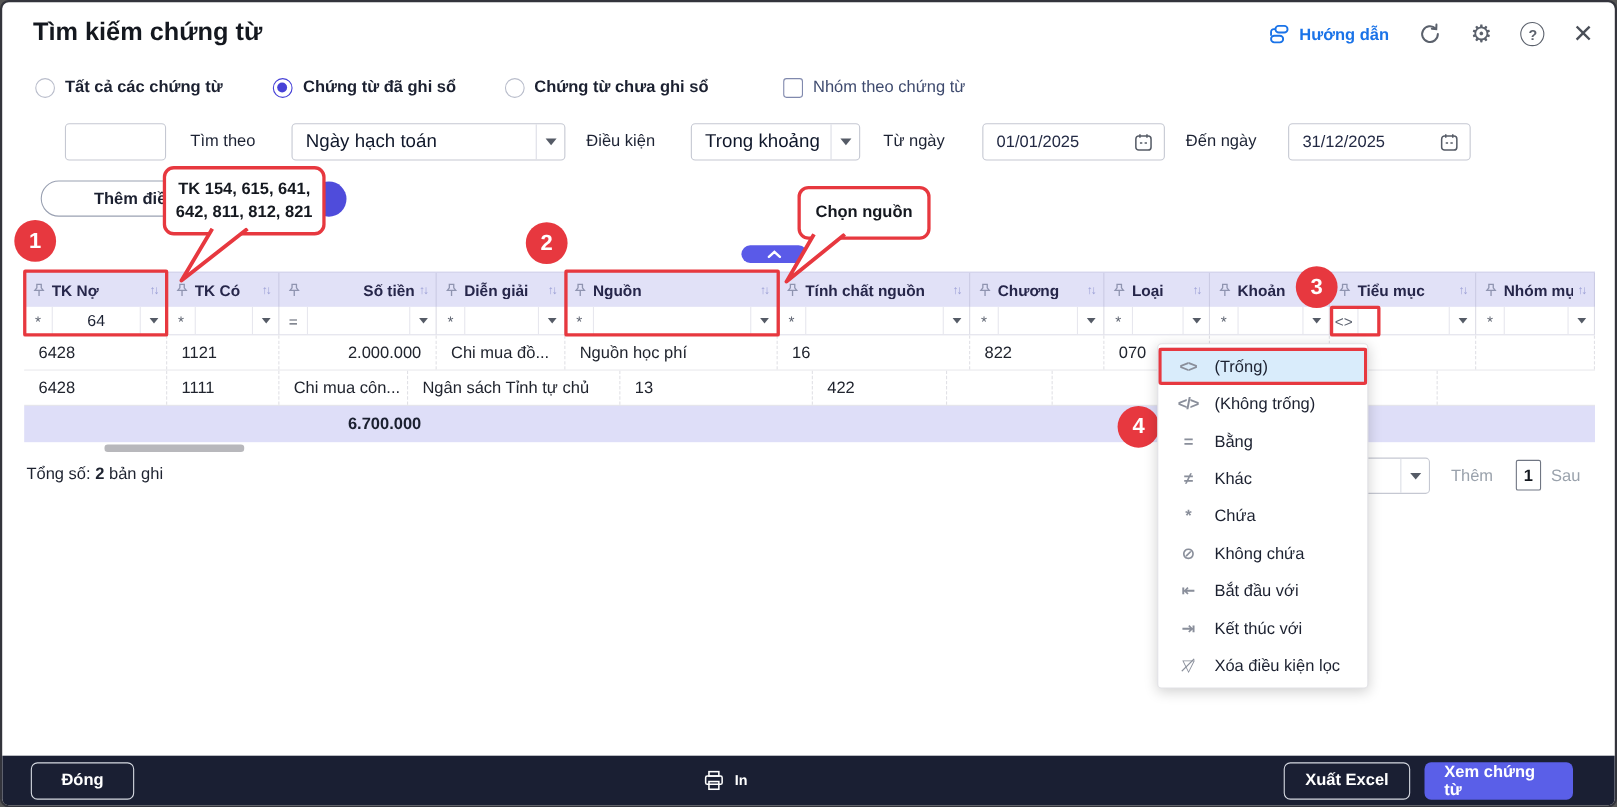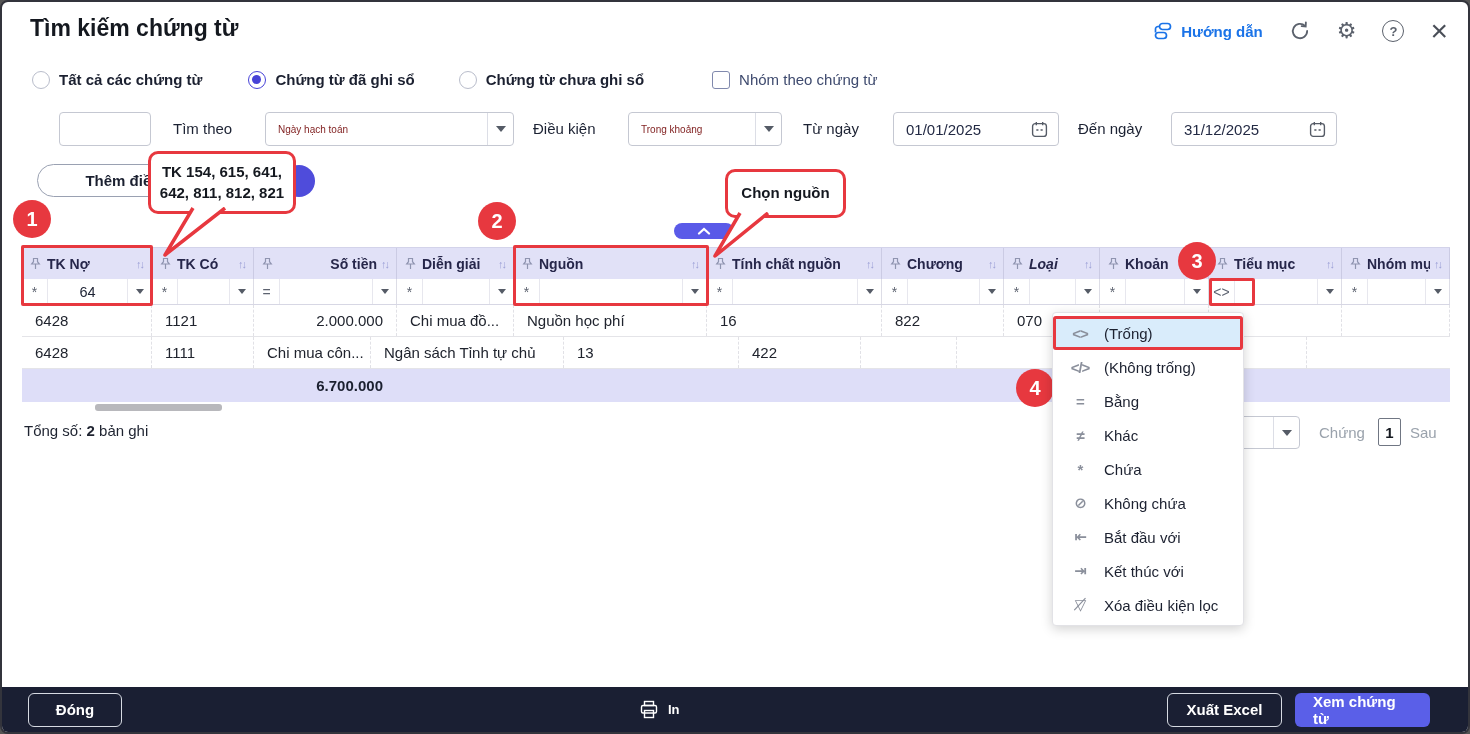--- a/index.html
+++ b/index.html
@@ -23,21 +23,21 @@
   .radio { width:18px; height:18px; border:1.5px solid #b9bdcb; border-radius:50%; background:#fff; position:relative; flex:none; }
   .radio.sel { border-color:#4742d7; }
   .radio.sel::after { content:""; position:absolute; left:3px; top:3px; width:9px; height:9px; border-radius:50%; background:#4742d7; }
   .radio-label { font-size:15px; font-weight:600; color:#1b2030; }
   .chk { width:18px; height:18px; border:1.5px solid #8089ad; border-radius:3px; background:#fff; flex:none; }
   .chk-label { font-size:15px; font-weight:500; color:#3e4a6e; }
   
   .lbl { position:absolute; font-size:15px; color:#1c2233; font-weight:500; top:118px; }
   .box { position:absolute; top:110px; height:34px; background:#fff; border:1px solid #c5c8d2; border-radius:4px; }
   .select { display:flex; align-items:center; cursor:pointer; }
-  .select .val { flex:1; padding:0 12px; font-size:10px; color:#7f1d1d; white-space:nowrap; overflow:hidden; }
+  .select .val { flex:1; padding:0 12px; font-size:17px; color:#0f172a; white-space:nowrap; overflow:hidden; }
   .select .caret-seg { width:26px; align-self:stretch; border-left:1px solid #dcdee6; display:flex; align-items:center; justify-content:center; }
   .caret { width:0; height:0; border-left:5px solid transparent; border-right:5px solid transparent; border-top:6px solid #555b66; }
   .datebox { display:flex; align-items:center; cursor:pointer; }
   .datebox .val { flex:1; padding:0 12px; font-size:15px; font-weight:500; color:#232a44; }
   .datebox .cal { padding-right:10px; display:flex; }
   
   .add-cond { position:absolute; left:35px; top:162px; width:206px; height:33px; border:1.5px solid #9aa1b2; border-radius:17px;
     background:#fff; font-size:15px; font-weight:600; color:#1b2030; display:flex; align-items:center; justify-content:center; cursor:pointer; }
   .blue-dot { position:absolute; left:281px; top:163px; width:32px; height:32px; border-radius:50%; background:#4f4cdb; z-index:6; }
   .collapse-pill { position:absolute; left:672px; top:221px; width:60px; height:16px; border-radius:8px; background:#5a5ae8;
@@ -259,21 +259,21 @@
         <div class="hcell" style="width: 122px;">
           <span class="pin">
             <svg width="11" height="13" viewBox="0 0 11 13" fill="none" stroke="#8f94b0" stroke-width="1.2">
               <path d="M3.5 1.5h4v3.2l1.8 2.3H1.7l1.8-2.3z"></path>
               <line x1="5.5" y1="7" x2="5.5" y2="12"></line>
             </svg>
           </span>
           <span class="hlabel" style="text-align: left;">Chương</span>
           <span class="sort">↑↓</span>
         </div>
-        <div class="hcell" style="width: 96px; font-style: italic;">
+        <div class="hcell" style="width: 96px;">
           <span class="pin">
             <svg width="11" height="13" viewBox="0 0 11 13" fill="none" stroke="#8f94b0" stroke-width="1.2">
               <path d="M3.5 1.5h4v3.2l1.8 2.3H1.7l1.8-2.3z"></path>
               <line x1="5.5" y1="7" x2="5.5" y2="12"></line>
             </svg>
           </span>
           <span class="hlabel" style="text-align: left;">Loại</span>
           <span class="sort">↑↓</span>
         </div>
         <div class="hcell" style="width: 109px;">
@@ -421,21 +421,21 @@
   <div class="total-line">
     <span>Tổng số:</span> <b>2</b> <span>bản ghi</span>
   </div>
 
   <div class="box select pag-select">
     <span class="val"></span>
     <span class="caret-seg">
         <span class="caret"></span>
       </span>
   </div>
-  <span class="pag-lbl" style="left:1317px;">Chứng</span>
+  <span class="pag-lbl" style="left:1317px;">Thêm</span>
   <div class="page-box">1</div>
   <span class="pag-lbl" style="left:1408px;">Sau</span>
 
   <div id="menu">
       <div class="menu-item hl">
         <span class="mi-ic">&lt;&gt;</span>
         <span class="mi-label">(Trống)</span>
       </div>
       <div class="menu-item">
         <span class="mi-ic">&lt;/&gt;</span>

